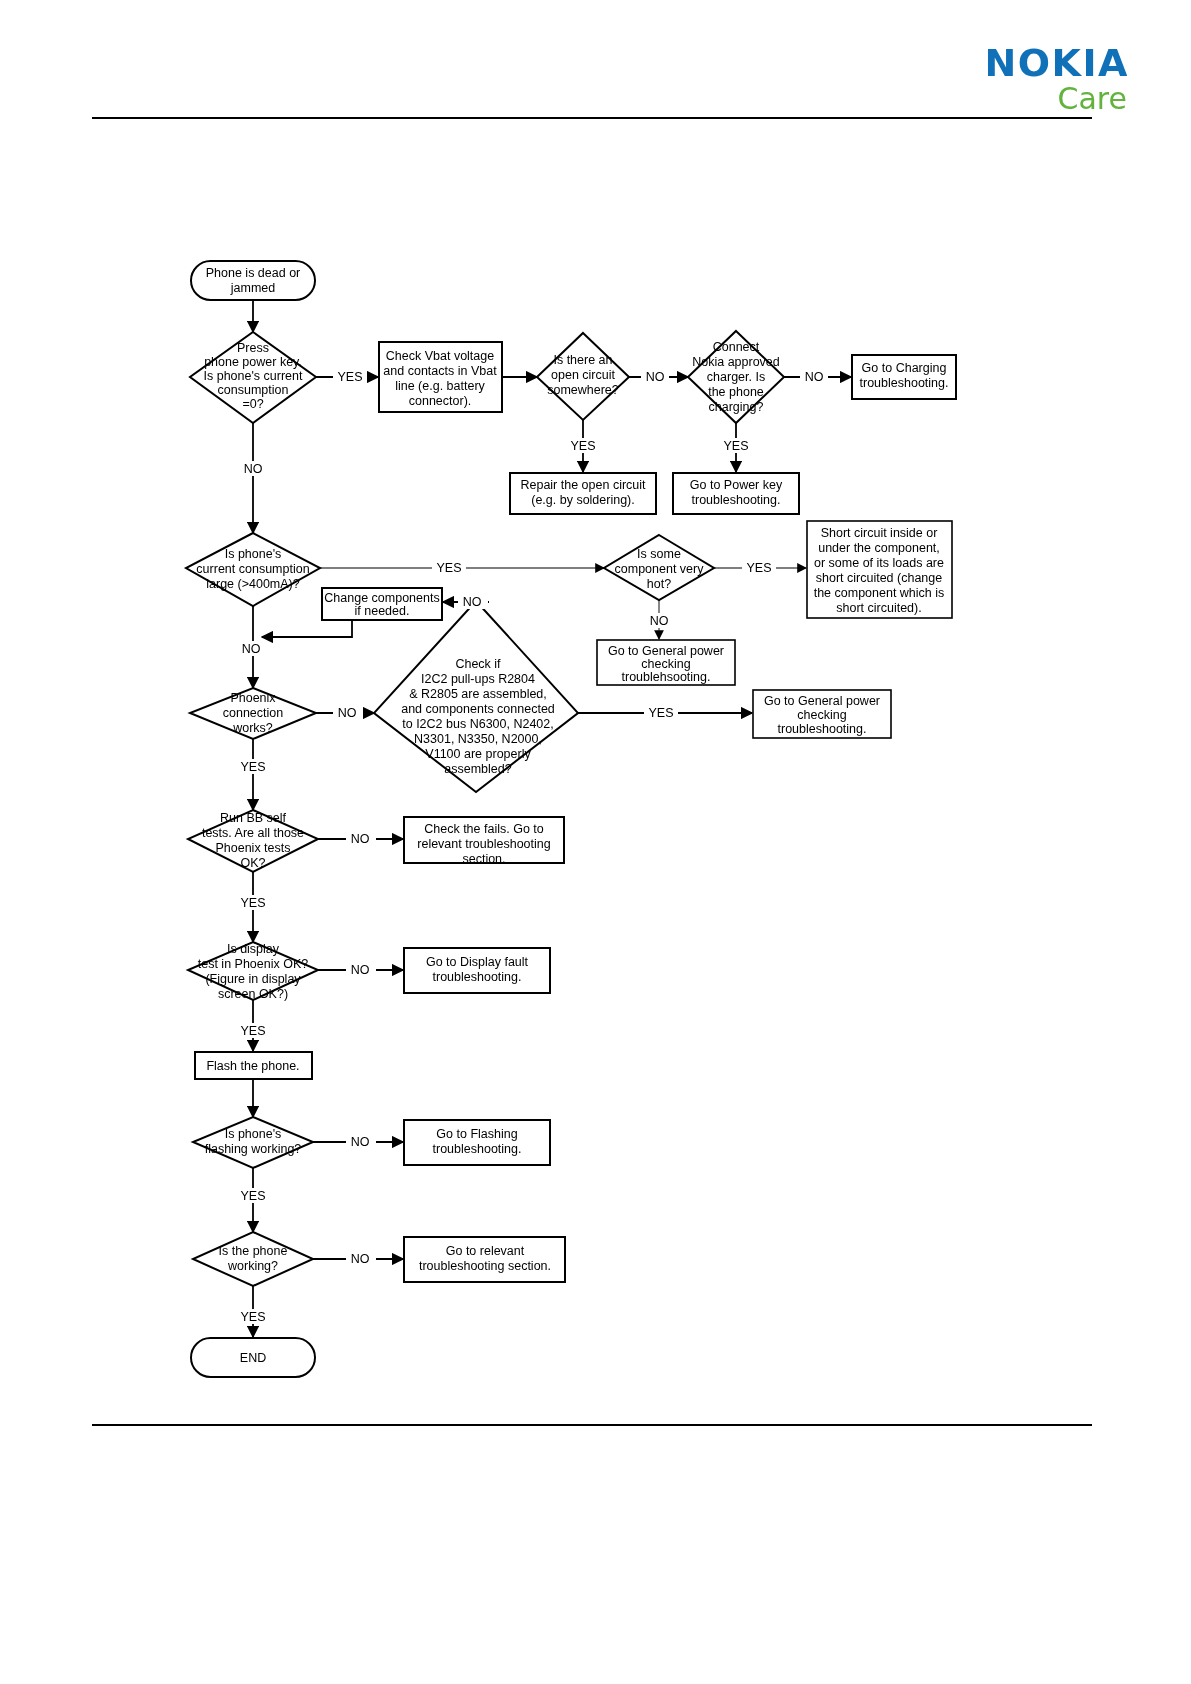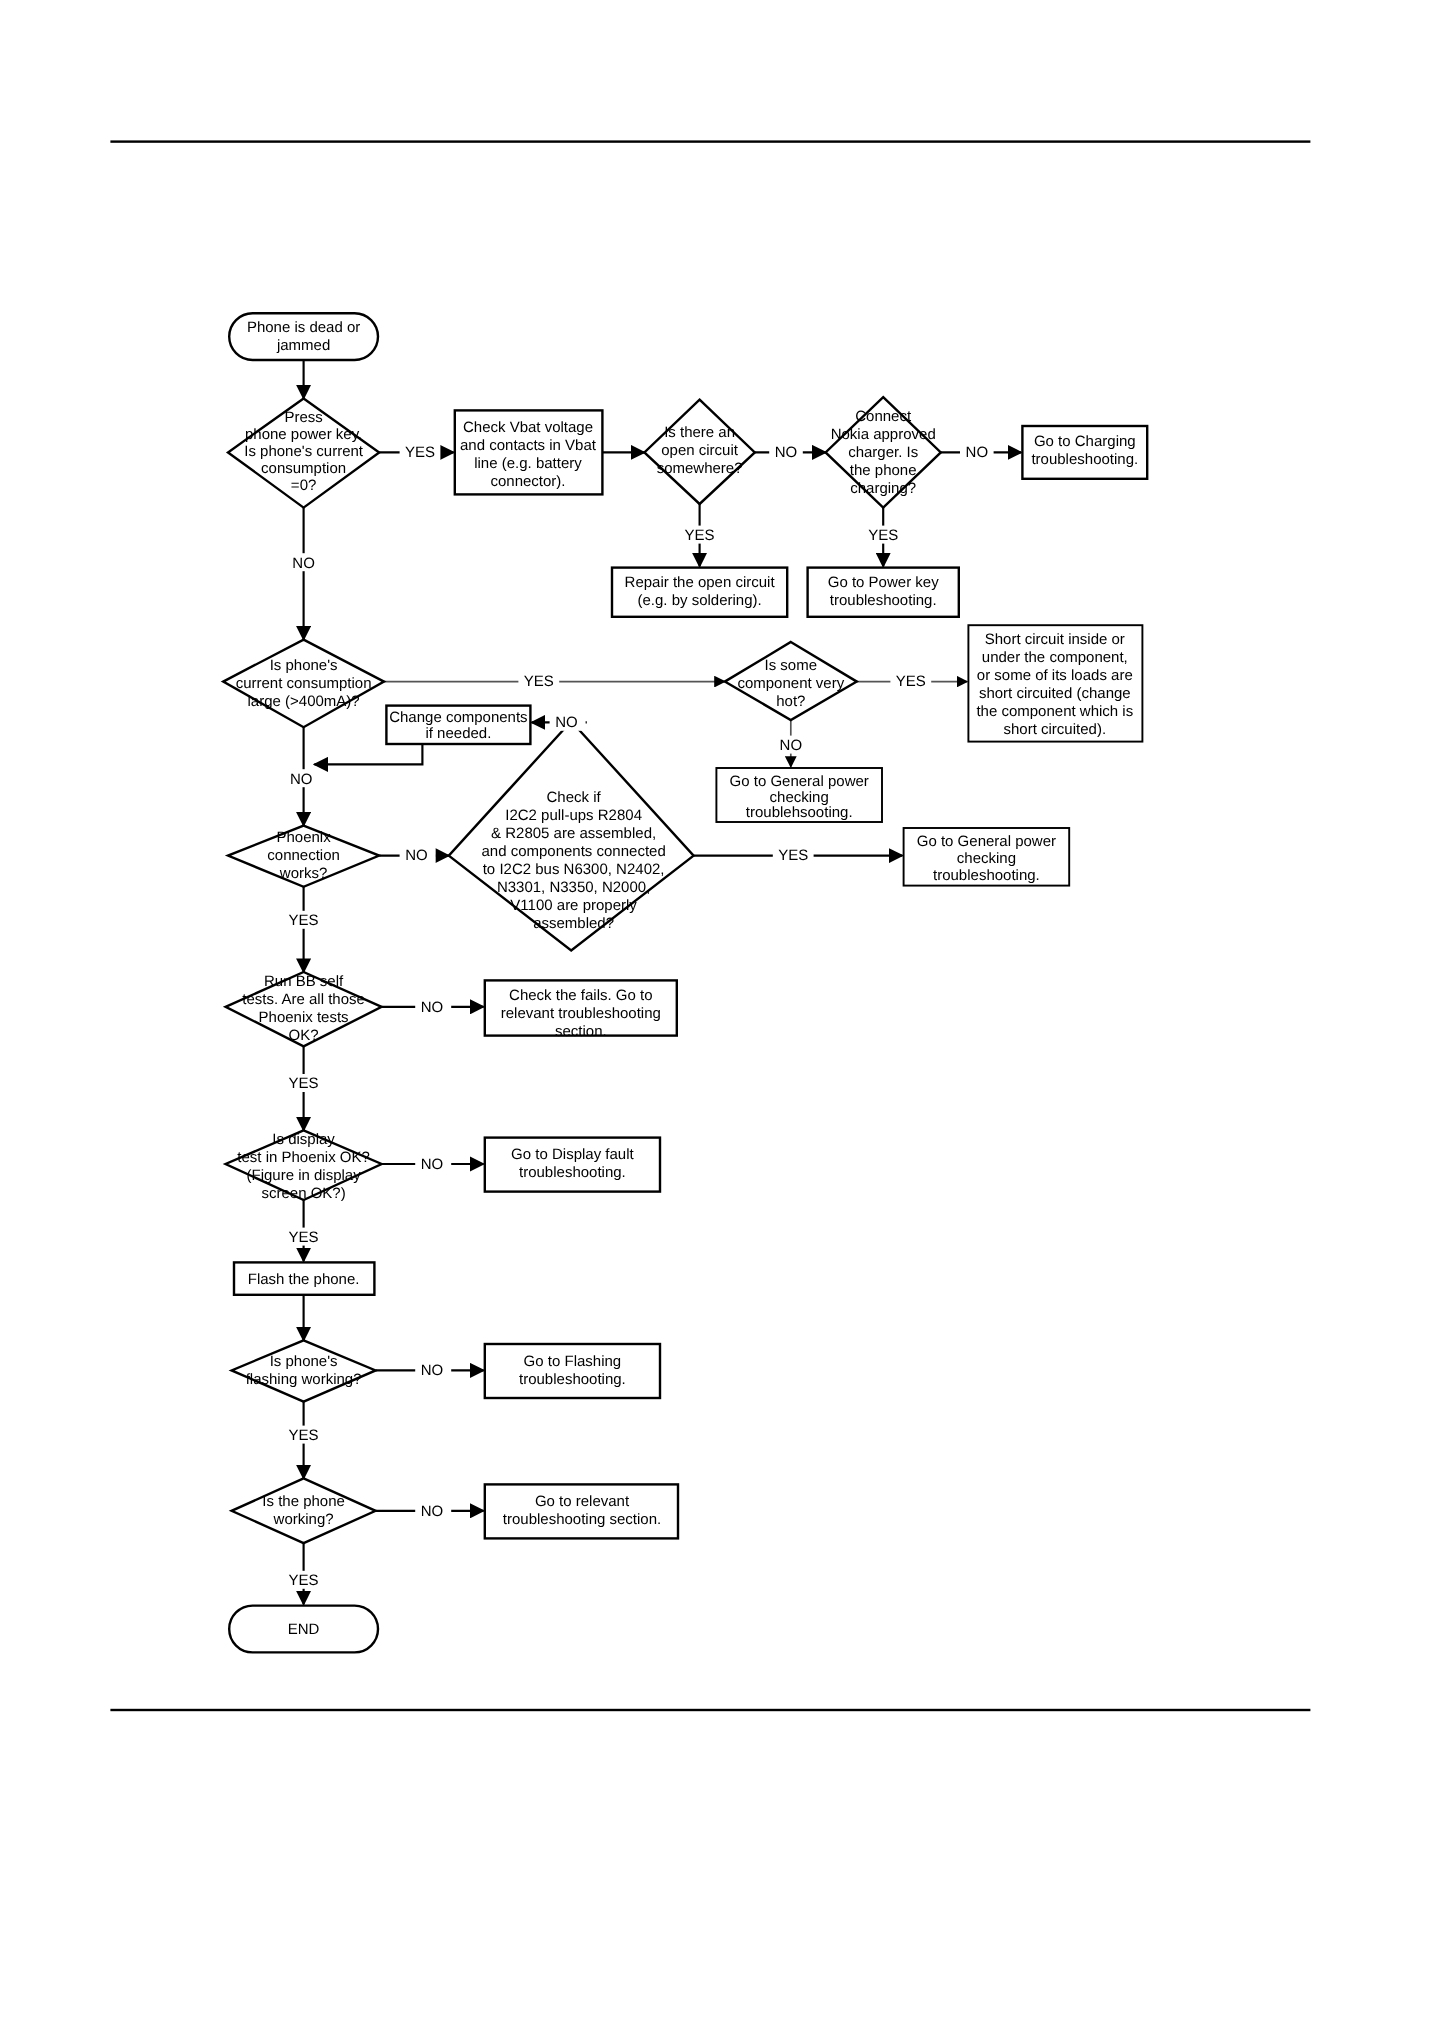--- a/index.html
+++ b/index.html
@@ -100,20 +100,24 @@
   text.edge {
     text-anchor: middle;
     font-size: 12.5px;
   }
 </style>
 </head>
 <body>
 
 <div class="page">
 
+  <div class="logo">
+    <span class="logo-nokia">NOKIA</span>
+    <span class="logo-care">Care</span>
+  </div>
   <div class="rule-top"></div>
   <div class="rule-bottom"></div>
 
   <svg class="flow" viewBox="0 0 1191 1684">
     <defs>
       <marker id="arrow" viewBox="0 0 10 10" refX="9" refY="5" markerWidth="7" markerHeight="7" orient="auto-start-reverse">
         <path d="M 0 0 L 10 5 L 0 10 z" fill="#000"></path>
       </marker>
       <marker id="arrowg" viewBox="0 0 10 10" refX="9" refY="5" markerWidth="7" markerHeight="7" orient="auto-start-reverse">
         <path d="M 0 0 L 10 5 L 0 10 z" fill="#000"></path>

